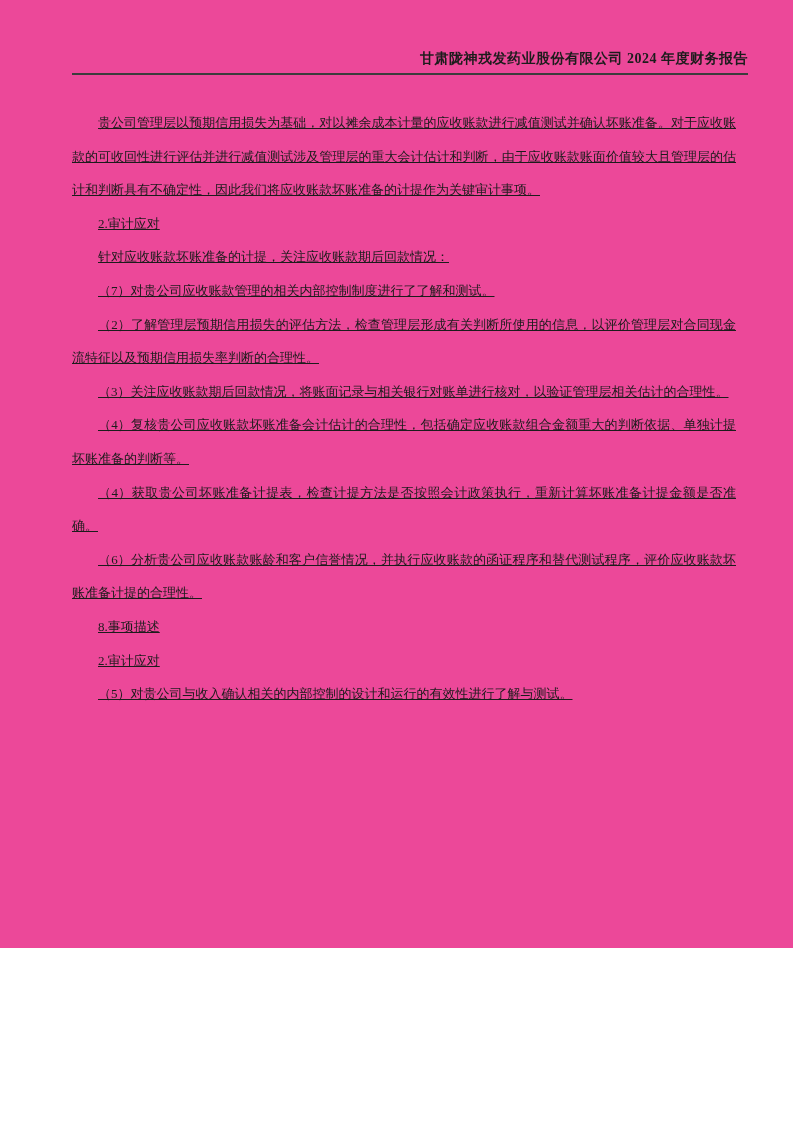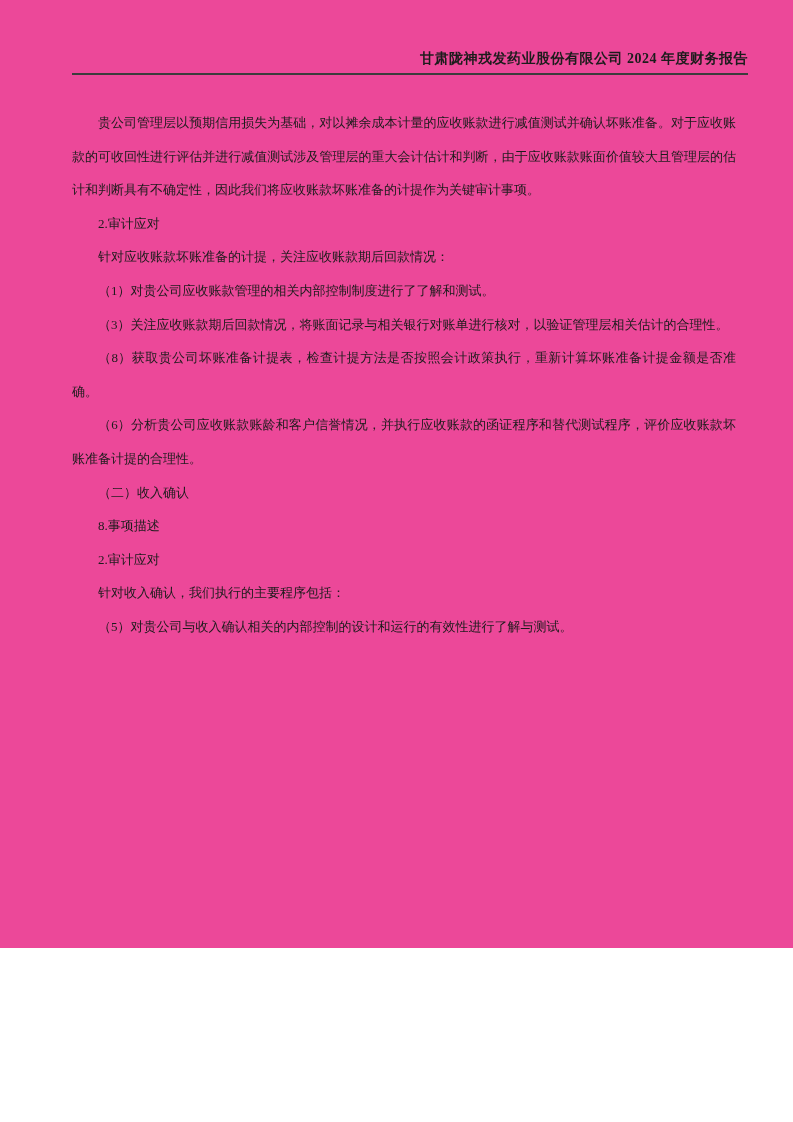--- a/index.html
+++ b/index.html
@@ -31,20 +31,21 @@
   }
   .doc-body {
     position: absolute;
     top: 106px;
     left: 72px;
     width: 664px;
     font-size: 13px;
     line-height: 33.6px;
     text-align: justify;
     text-justify: inter-character;
+    text-decoration: underline;
   }
   .doc-body p {
     margin: 0;
     padding: 0;
     text-indent: 2em;
   }
   .page-footer {
     position: absolute;
     top: 1036px;
     left: 706px;
@@ -58,28 +59,28 @@
 <div class="page">
 
   <header class="page-header">
     <span>甘肃陇神戎发药业股份有限公司 2024 年度财务报告</span>
   </header>
 
   <main class="doc-body">
       <p>贵公司管理层以预期信用损失为基础，对以摊余成本计量的应收账款进行减值测试并确认坏账准备。对于应收账款的可收回性进行评估并进行减值测试涉及管理层的重大会计估计和判断，由于应收账款账面价值较大且管理层的估计和判断具有不确定性，因此我们将应收账款坏账准备的计提作为关键审计事项。</p>
       <p>2.审计应对</p>
       <p>针对应收账款坏账准备的计提，关注应收账款期后回款情况：</p>
-      <p>（1）对贵公司应收账款管理的相关内部控制制度进行了了解和测试。</p>
+      <p>（7）对贵公司应收账款管理的相关内部控制制度进行了了解和测试。</p>
+      <p>（2）了解管理层预期信用损失的评估方法，检查管理层形成有关判断所使用的信息，以评价管理层对合同现金流特征以及预期信用损失率判断的合理性。</p>
       <p>（3）关注应收账款期后回款情况，将账面记录与相关银行对账单进行核对，以验证管理层相关估计的合理性。</p>
-      <p>（8）获取贵公司坏账准备计提表，检查计提方法是否按照会计政策执行，重新计算坏账准备计提金额是否准确。</p>
+      <p>（4）复核贵公司应收账款坏账准备会计估计的合理性，包括确定应收账款组合金额重大的判断依据、单独计提坏账准备的判断等。</p>
+      <p>（4）获取贵公司坏账准备计提表，检查计提方法是否按照会计政策执行，重新计算坏账准备计提金额是否准确。</p>
       <p>（6）分析贵公司应收账款账龄和客户信誉情况，并执行应收账款的函证程序和替代测试程序，评价应收账款坏账准备计提的合理性。</p>
-      <p>（二）收入确认</p>
       <p>8.事项描述</p>
       <p>2.审计应对</p>
-      <p>针对收入确认，我们执行的主要程序包括：</p>
       <p>（5）对贵公司与收入确认相关的内部控制的设计和运行的有效性进行了解与测试。</p>
     </main>
 
   <footer class="page-footer">
     <span>2</span>
   </footer>
 
 </div>
 
 </body></html>

